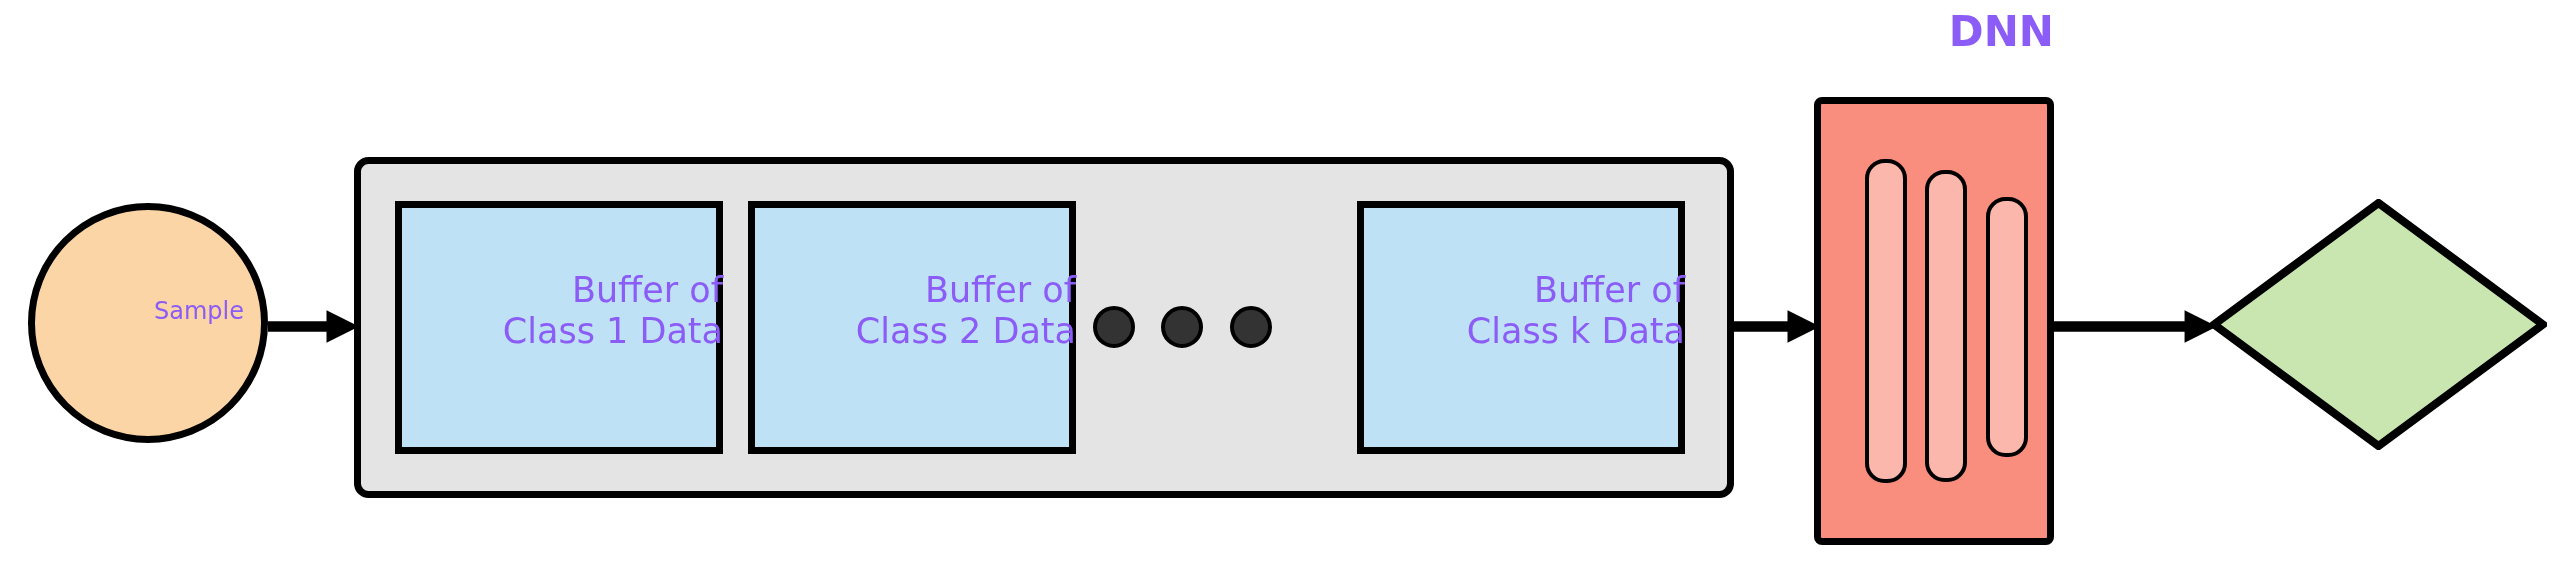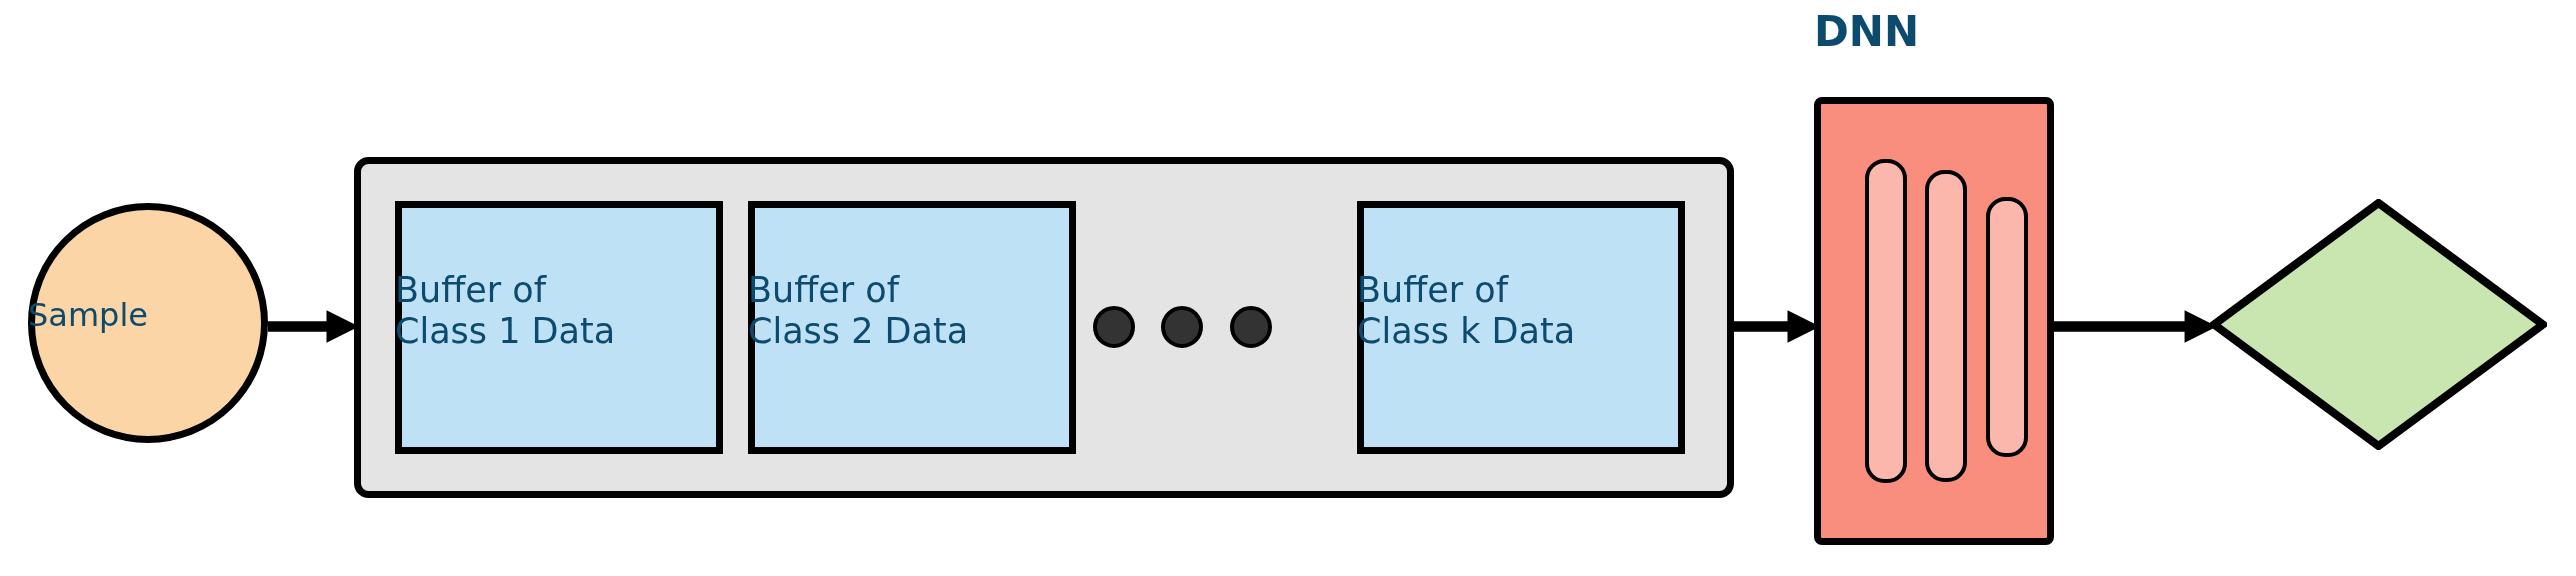--- a/index.html
+++ b/index.html
@@ -12,22 +12,22 @@
   }
   #canvas {
     position: relative;
     width: 2576px;
     height: 577px;
     background: #ffffff;
     overflow: hidden;
   }
   .node-text {
     position: absolute;
-    text-align: left;
-    color: #0c4a6e;
+    text-align: right;
+    color: #8b5cf6;
     line-height: 1.18;
     white-space: pre-line;
     pointer-events: none;
     z-index: 6;
   }
 
   
   #sample-node {
     position: absolute;
     left: 28px;
@@ -37,21 +37,21 @@
     border-radius: 50%;
     background: #FBD5A5;
     border: 7.3px solid #000000;
     box-sizing: border-box;
     z-index: 4;
   }
   #sample-label {
     left: 28px;
     top: 297px;
     width: 216px;
-    font-size: 32px;
+    font-size: 24px;
   }
 
   
   #buffer-container {
     position: absolute;
     left: 354px;
     top: 157px;
     width: 1380px;
     height: 341px;
     background: #E4E4E4;

